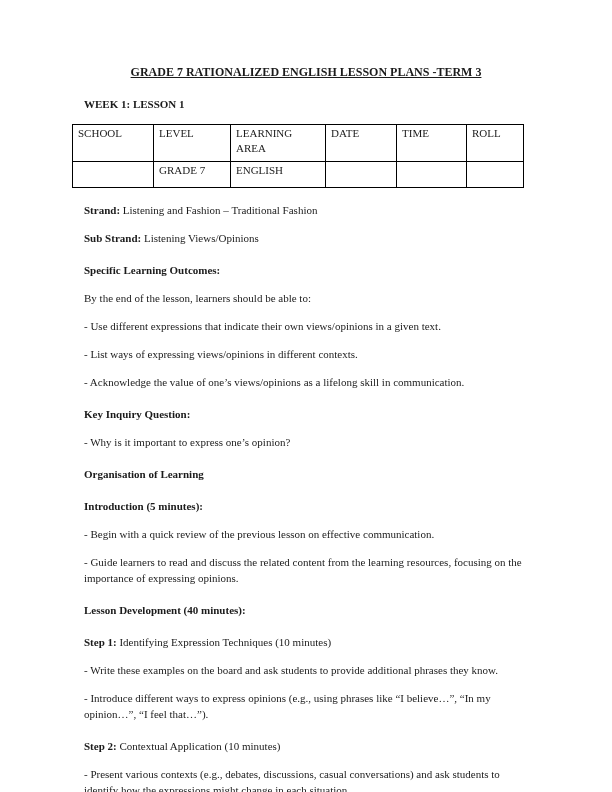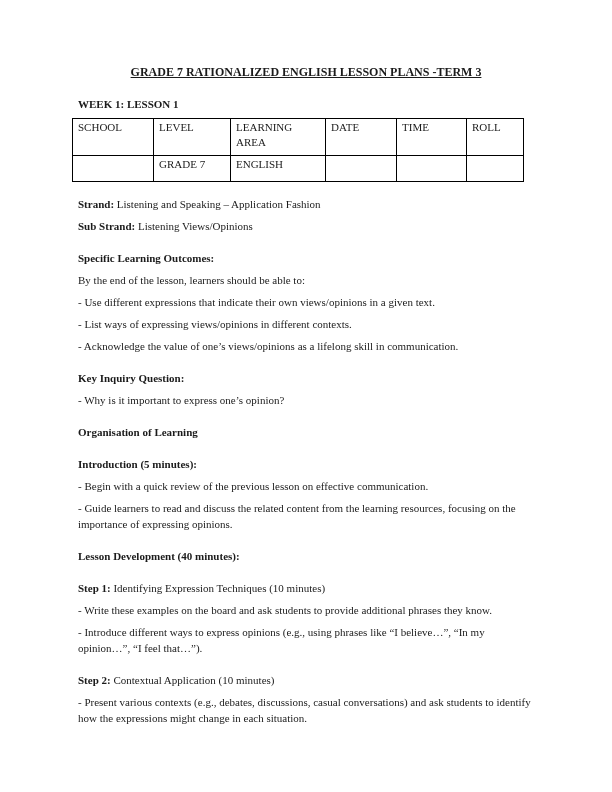--- a/index.html
+++ b/index.html
@@ -10,21 +10,21 @@
     color:#1b1b1b;
     overflow:hidden;
   }
   .page {
     box-sizing:border-box;
     width:612px; height:792px;
     padding:64px 72px 0 72px;
     font-size:11px;
     line-height:16px;
   }
-  p { margin:6px; padding:0; }
+  p { margin:12px; padding:0; }
   .block { margin:0 0 16px 0; }
   .doc-title {
     text-align:center;
     font-weight:bold;
     font-size:12px;
     text-decoration:underline;
     margin:0 0 16px 0;
   }
   .week-heading { font-weight:bold; }
   b, .bold { font-weight:bold; }
@@ -78,21 +78,21 @@
         <td>ENGLISH</td>
         <td></td>
         <td></td>
         <td></td>
       </tr>
     </tbody>
       </table>
   </div>
 
   <div class="block">
-    <p><b>Strand:</b> <span>Listening and Speaking – Application Fashion</span></p>
+    <p><b>Strand:</b> <span>Listening and Fashion – Traditional Fashion</span></p>
     <p><b>Sub Strand:</b> <span>Listening Views/Opinions</span></p>
   </div>
 
   <div class="block">
     <p class="bold">Specific Learning Outcomes:</p>
     <p>By the end of the lesson, learners should be able to:</p>
     <p>- Use different expressions that indicate their own views/opinions in a given text.</p>
     <p>- List ways of expressing views/opinions in different contexts.</p>
     <p>- Acknowledge the value of one’s views/opinions as a lifelong skill in communication.</p>
   </div>

